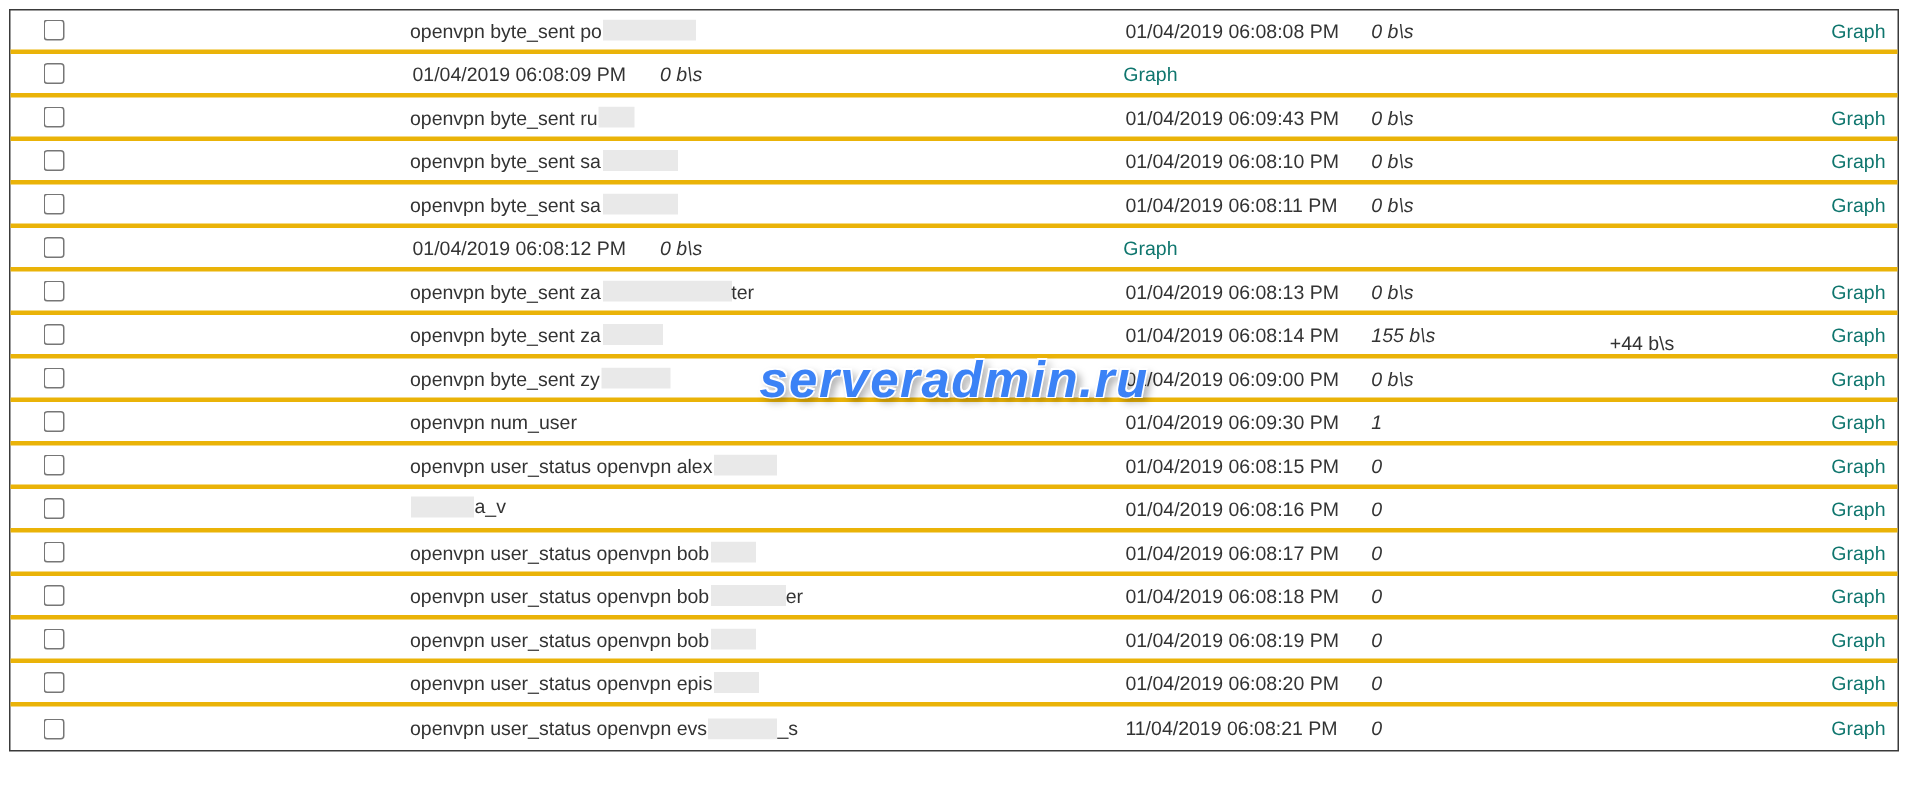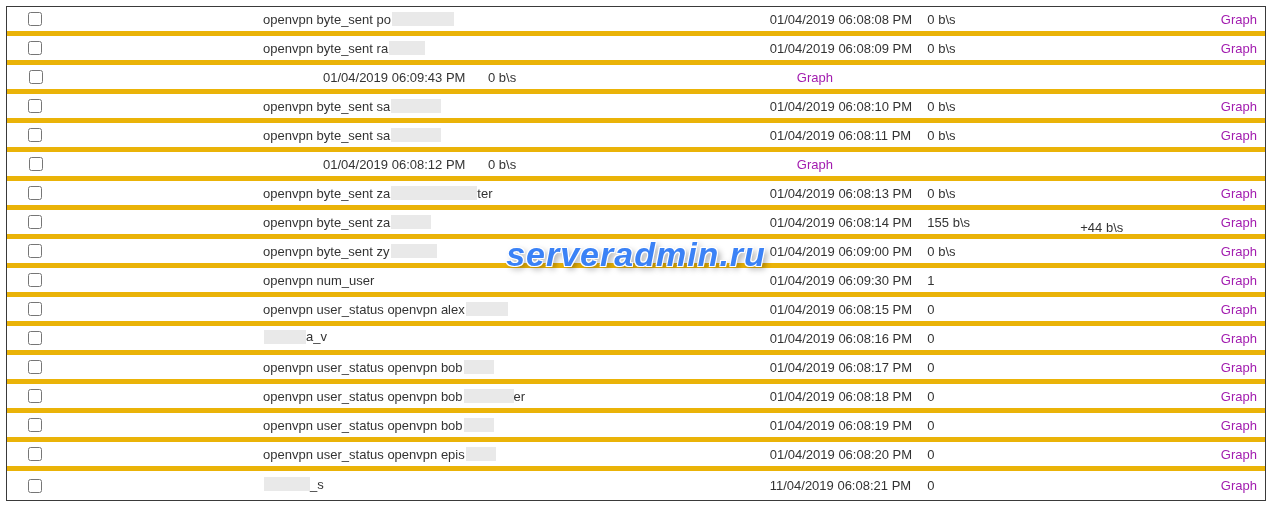--- a/index.html
+++ b/index.html
@@ -12,47 +12,47 @@
   }
   .panel {
     border: 1px solid #3a3a3a;
     width: 1260px;
     position: relative;
   }
   .row {
     display: flex;
     align-items: center;
     height: 29px;
-    border-bottom: 5px solid #eab308;
+    border-bottom: 3px solid #eab308;
     padding: 0 8px 0 0;
   }
   .row:last-child { border-bottom: none; }
   .col-check {
     width: 58px;
     display: flex;
     justify-content: center;
     align-items: center;
   }
   .col-blank1 { width: 210px; }
   .col-name {
     width: 480px;
     white-space: nowrap;
     overflow: hidden;
     position: relative;
   }
-  .col-date { width: 165px; white-space: nowrap; margin-left: 48px; }
-  .col-val { width: 160px; white-space: nowrap; }
+  .col-date { width: 165px; white-space: nowrap; }
+  .col-val { width: 160px; white-space: nowrap; font-style: italic; }
   .col-delta { width: 125px; white-space: nowrap; margin-top: 10px; }
   .col-link {
     width: 60px;
     text-align: right;
     white-space: nowrap;
   }
   .graph-link {
-    color: #a21caf;
+    color: #0f766e;
     cursor: pointer;
   }
   input[type="checkbox"] {
     width: 14px;
     height: 14px;
     cursor: pointer;
     accent-color: #888;
   }
   .censor {
     display: inline-block;
@@ -101,34 +101,34 @@
         <div class="col-date">01/04/2019 06:08:08 PM</div>
         <div class="col-val">0 b\s</div>
         <div class="col-delta"></div>
         <div class="col-link"><span class="graph-link">Graph</span></div>
       </div>
       <div class="row">
         <div class="col-check">
           <input type="checkbox" style="">
         </div>
         <div class="col-blank1"></div>
-        <div class="col-name"><span class="name-wrap">
-            <span>openvpn byte_sent ra</span>
-            <span class="censor" style="width: 36px;"></span>
-          </span></div>
         <div class="col-date">01/04/2019 06:08:09 PM</div>
         <div class="col-val">0 b\s</div>
         <div class="col-delta"></div>
         <div class="col-link"><span class="graph-link">Graph</span></div>
       </div>
       <div class="row">
         <div class="col-check">
           <input type="checkbox" style="">
         </div>
         <div class="col-blank1"></div>
+        <div class="col-name"><span class="name-wrap">
+            <span>openvpn byte_sent ru</span>
+            <span class="censor" style="width: 24px;"></span>
+          </span></div>
         <div class="col-date">01/04/2019 06:09:43 PM</div>
         <div class="col-val">0 b\s</div>
         <div class="col-delta"></div>
         <div class="col-link"><span class="graph-link">Graph</span></div>
       </div>
       <div class="row">
         <div class="col-check">
           <input type="checkbox" style="">
         </div>
         <div class="col-blank1"></div>
@@ -305,20 +305,21 @@
         <div class="col-val">0</div>
         <div class="col-delta"></div>
         <div class="col-link"><span class="graph-link">Graph</span></div>
       </div>
       <div class="row">
         <div class="col-check">
           <input type="checkbox" style="">
         </div>
         <div class="col-blank1"></div>
         <div class="col-name"><span class="name-wrap">
+            <span>openvpn user_status openvpn evs</span>
             <span class="censor" style="width: 46px;"></span>
             <span>_s</span>
           </span></div>
         <div class="col-date">11/04/2019 06:08:21 PM</div>
         <div class="col-val">0</div>
         <div class="col-delta"></div>
         <div class="col-link"><span class="graph-link">Graph</span></div>
       </div>
     </div>
   <div class="watermark">serveradmin.ru</div>

